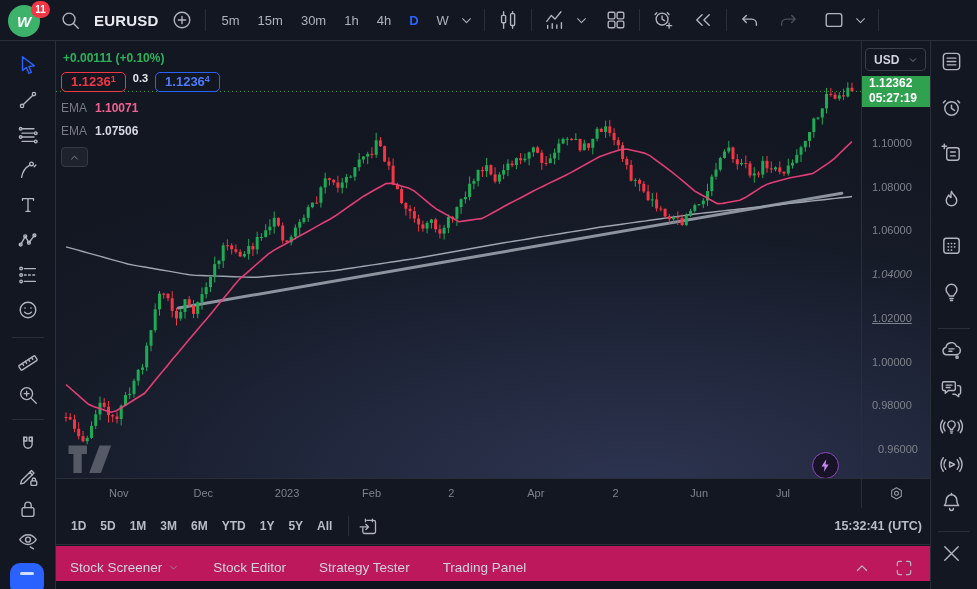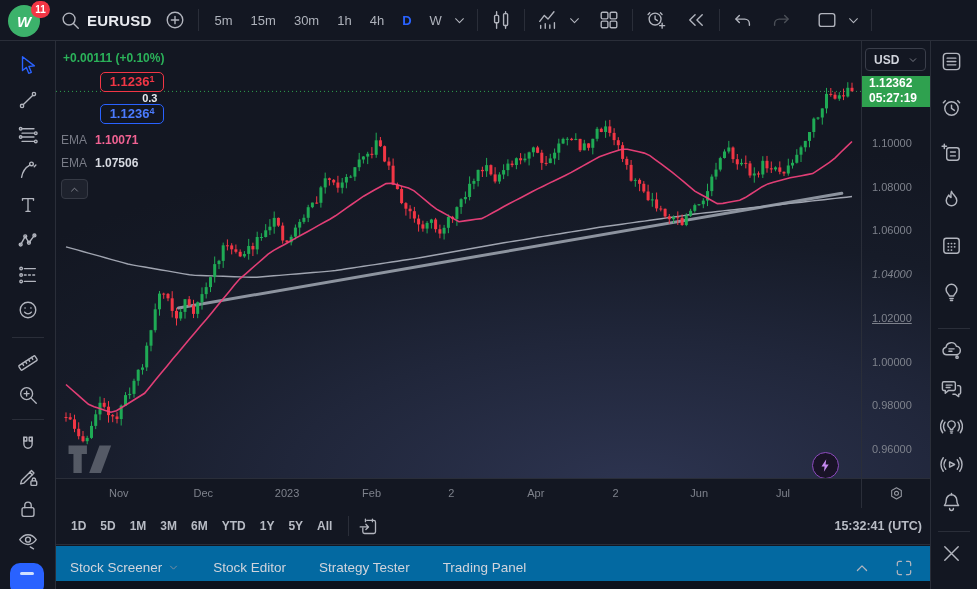--- a/index.html
+++ b/index.html
@@ -8,21 +8,21 @@
   .app { position:relative; width:977px; height:589px; background:#131722; }
 
   
   .topbar { position:absolute; top:0; left:0; right:0; height:41px; border-bottom:1px solid #2a2e39; display:flex; align-items:center; background:#131722; z-index:30; }
   .logo-wrap { position:relative; margin-left:8px; width:40px; height:36px; flex:none; cursor:pointer; }
   .logo-circle { position:absolute; left:0; top:3px; width:32px; height:32px; border-radius:50%; background:#3cb26b; display:flex; align-items:center; justify-content:center; color:#fff; font-weight:bold; font-style:italic; font-size:15px; }
   .logo-badge { position:absolute; right:-2px; top:-1px; min-width:19px; height:17px; border-radius:9px; background:#f23645; color:#fff; font-size:10px; font-weight:bold; display:flex; align-items:center; justify-content:center; padding:0 4px; }
   .tb-btn { display:flex; align-items:center; justify-content:center; height:30px; padding:0 5px; color:#b2b5be; cursor:pointer; border-radius:3px; }
   .tb-btn svg { width:22px; height:22px; }
   .tb-btn.small svg { width:17px; height:17px; }
-  .symbol { font-size:15px; font-weight:bold; color:#e8eaef; letter-spacing:.2px; cursor:pointer; margin-left:1px; }
+  .symbol { font-size:15px; font-weight:bold; color:#e8eaef; letter-spacing:.2px; cursor:pointer; margin-left:8px; }
   .vdiv { width:1px; height:22px; background:#2a2e39; margin:0 7px; flex:none; }
   .tf-group { display:flex; align-items:center; gap:4px; margin-left:2px; }
   .tf { font-size:13px; color:#aeb2bb; padding:4px 7px; border-radius:3px; cursor:pointer; }
   .tf.active { color:#2962ff; font-weight:bold; }
   .layout-name-block { display:flex; flex-direction:column; align-items:center; line-height:1.05; margin:0 2px; cursor:pointer; }
   .layout-name { font-size:13px; font-weight:bold; color:#d5d8df; white-space:nowrap; }
   .save-label { font-size:10px; color:#2962ff; margin-top:1px; }
   .dim { color:#4c5058; }
 
   
@@ -43,21 +43,21 @@
   .pane svg.chart { position:absolute; left:0; top:0; }
   .price-axis { position:relative; width:69px; height:437px; border-left:1px solid #2a2e39; flex:none; }
   .tick { position:absolute; left:0; right:6px; text-align:left; padding-left:10px; font-size:11px; color:#7e828c; }
   .usd-btn { position:absolute; top:7px; left:3px; right:4px; height:23px; border:1px solid #3a3e4a; border-radius:4px; display:flex; align-items:center; justify-content:space-between; padding:0 6px 0 8px; font-size:12px; font-weight:bold; color:#d1d4dc; cursor:pointer; background:#131722; }
   .usd-btn svg { width:12px; height:12px; color:#9598a1; }
   .last-price-label { position:absolute; left:0; right:0; padding:0 0 2px 7px; color:#fff; font-size:12px; font-weight:bold; line-height:1.2; cursor:pointer; }
 
   
   .legend { position:absolute; left:5px; top:10px; z-index:5; }
   .change-text { font-size:12px; font-weight:bold; margin-left:2px; }
-  .quote-row { display:flex; align-items:flex-end; margin-top:7px;flex-direction:column; }
+  .quote-row { display:flex; align-items:flex-start; margin-top:7px; }
   .quote-box { border:1.5px solid; border-radius:5px; font-size:13px; font-weight:bold; padding:1px 9px 2px 9px; background:rgba(19,23,34,.75); cursor:pointer; }
   .quote-box .sup { font-size:9px; vertical-align:4px; }
   .bid { color:#f23645; border-color:#f23645; }
   .ask { color:#4b7bff; border-color:#2962ff; }
   .spread { font-size:11px; font-weight:bold; color:#e8eaef; margin:0 7px; }
   .ema-row { display:flex; align-items:center; gap:8px; margin-top:9px; font-size:12px; cursor:pointer; }
   .ema-label { color:#787b86; }
   .ema-row .val { font-weight:bold; }
   .collapse-btn { margin-top:9px; width:27px; height:20px; border:1px solid #363a45; background:#1e222d; border-radius:4px; display:flex; align-items:center; justify-content:center; color:#9598a1; cursor:pointer; }
   .collapse-btn svg { width:13px; height:13px; }
@@ -75,21 +75,21 @@
 
   
   .range-bar { position:absolute; top:467px; left:0; width:874px; height:37px; border-bottom:1px solid #2a2e39; display:flex; align-items:center; background:#131722; padding:0 8px 0 8px; }
   .range-btn { font-size:12px; font-weight:bold; color:#b8bcc5; padding:4px 7px; border-radius:3px; cursor:pointer; }
   .range-bar .vdiv { margin:0 9px; height:20px; }
   .goto-btn { color:#b2b5be; cursor:pointer; display:flex; align-items:center; }
   .goto-btn svg { width:21px; height:21px; }
   .clock { margin-left:auto; font-size:12.5px; font-weight:bold; color:#b8bcc5; cursor:pointer; }
 
   
-  .bottom-bar { position:absolute; top:505px; left:0; width:874px; height:43px; display:flex; align-items:center; background:#0369a1; padding-left:14px; }
+  .bottom-bar { position:absolute; top:505px; left:0; width:874px; height:43px; display:flex; align-items:center; background:#be185d; padding-left:14px; }
   .bb-item { display:flex; align-items:center; gap:5px; font-size:13.5px; color:#d1d4dc; margin-right:33px; cursor:pointer; white-space:nowrap; }
   .bb-item svg { width:13px; height:13px; color:#9598a1; }
   .bb-right { margin-left:auto; display:flex; align-items:center; gap:14px; margin-right:12px; }
   .bb-right .tool-btn svg { width:20px; height:20px; }
   .bottom-strip { position:absolute; left:-56px; top:540px; width:986px; height:8px; background:#0d121d; }
   .chat-bubble { position:absolute; left:10px; top:563px; width:34px; height:32px; border-radius:10px; background:#2962ff; z-index:40; display:flex; align-items:flex-start; justify-content:center; }
   .chat-bubble::after { content:""; width:14px; height:3px; border-radius:2px; background:#cfe0ff; margin-top:9px; }
 </style>
 </head>
 <body>
@@ -905,21 +905,21 @@
           <div>1.12362</div>
           <div>05:27:19</div>
         </div>
       <div class="tick" style="top: 96px;">1.10000</div>
           <div class="tick" style="top: 139.714px;">1.08000</div>
           <div class="tick" style="top: 183.428px;">1.06000</div>
           <div class="tick" style="top: 227.142px; font-style: italic;">1.04000</div>
           <div class="tick" style="top: 270.856px; text-decoration: underline;">1.02000</div>
           <div class="tick" style="top: 314.57px;">1.00000</div>
           <div class="tick" style="top: 358.284px;">0.98000</div>
-          <div class="tick" style="top: 401.998px;">0.96000</div>
+          <div class="tick" style="top: 401.998px; text-align: center;">0.96000</div>
         </div>
     </div>
 
     <div class="time-row">
       <div class="time-axis" id="time-axis">
           <div class="time-label" style="left: 62.79px;">Nov</div>
           <div class="time-label" style="left: 147.315px;">Dec</div>
           <div class="time-label" style="left: 231.035px;">2023</div>
           <div class="time-label" style="left: 315.56px;">Feb</div>
           <div class="time-label" style="left: 395.255px;">2</div>

